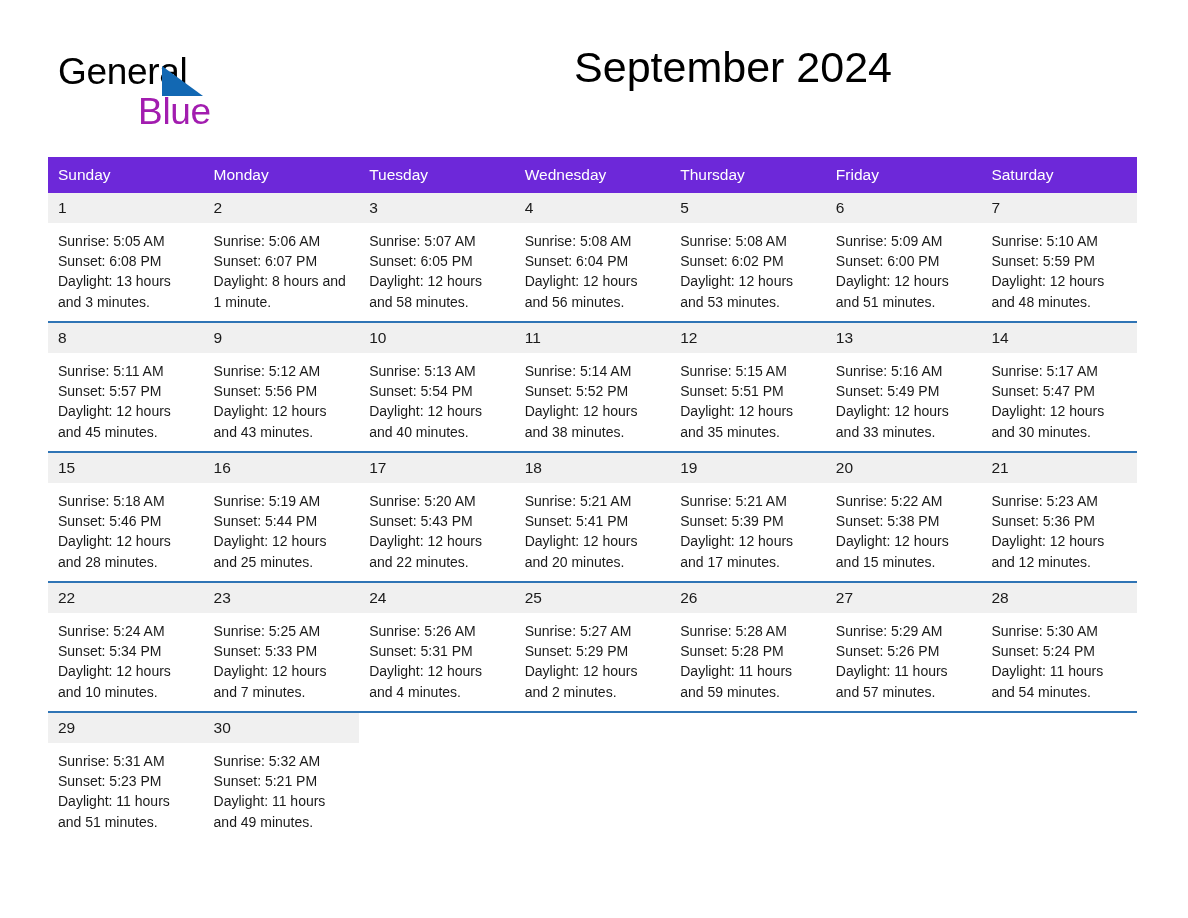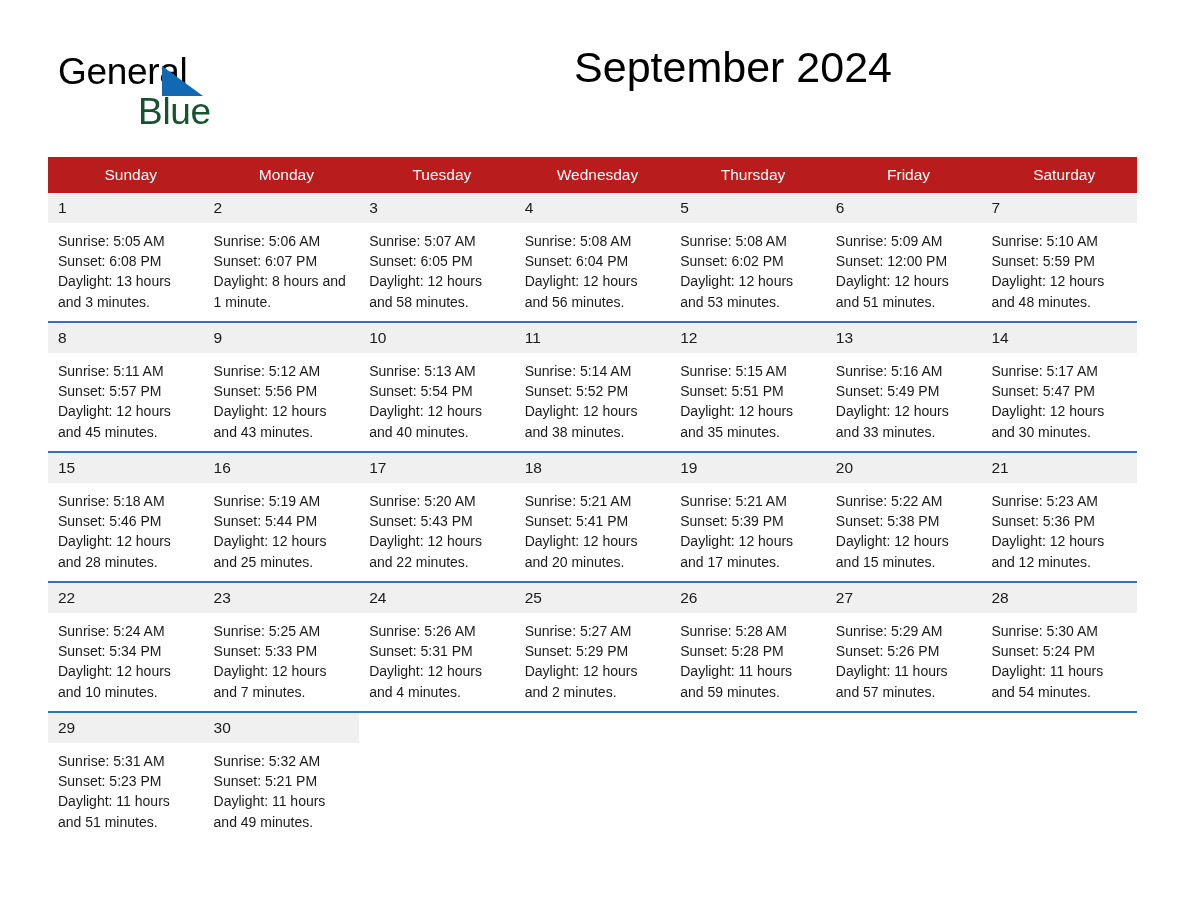--- a/index.html
+++ b/index.html
@@ -55,21 +55,21 @@
     height: 0;
     border-left: 41px solid #1268b3;
     border-top: 30px solid transparent;
   }
   .logo-blue {
     position: absolute;
     left: 80px;
     top: 40px;
     font-size: 37px;
     line-height: 44px;
-    color: #14532d;
+    color: #a21caf;
     letter-spacing: -0.3px;
   }
 
   .title-block {
     position: absolute;
     right: 0;
     top: 0;
     text-align: left;
   }
   .cal-title {
@@ -93,25 +93,25 @@
   .calendar {
     position: absolute;
     left: 48px;
     top: 157px;
     width: 1089px;
     border-collapse: collapse;
     table-layout: fixed;
   }
 
   .calendar th {
-    background: #b91c1c;
+    background: #6d28d9;
     color: #ffffff;
     font-size: 15.5px;
     font-weight: normal;
-    text-align: center;
+    text-align: left;
     padding: 8px 0 9px 10px;
     height: 19px;
     vertical-align: middle;
   }
 
   .calendar td {
     vertical-align: top;
     padding: 0;
     width: 155.57px;
     border-top: 2px solid #2f74b5;
@@ -234,21 +234,21 @@
                 <div>Sunset: 6:02 PM</div>
                 <div class="daylight">Daylight: 12 hours and 53 minutes.</div>
               </div>
             </div>
           </td>
           <td>
             <div class="cell-inner">
               <div class="daynum">6</div>
               <div class="details">
                 <div>Sunrise: 5:09 AM</div>
-                <div>Sunset: 12:00 PM</div>
+                <div>Sunset: 6:00 PM</div>
                 <div class="daylight">Daylight: 12 hours and 51 minutes.</div>
               </div>
             </div>
           </td>
           <td>
             <div class="cell-inner">
               <div class="daynum">7</div>
               <div class="details">
                 <div>Sunrise: 5:10 AM</div>
                 <div>Sunset: 5:59 PM</div>

